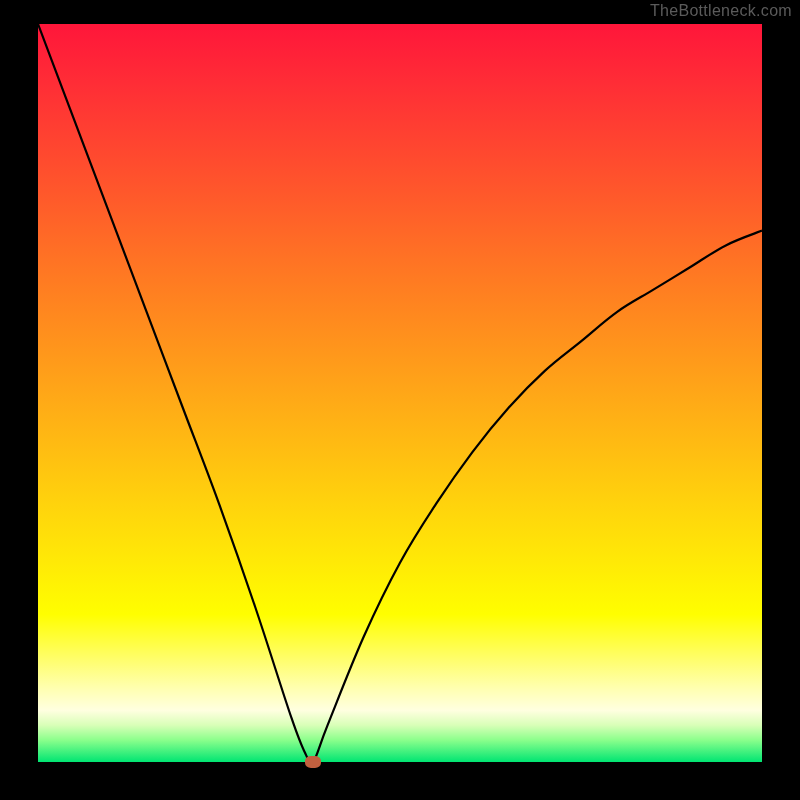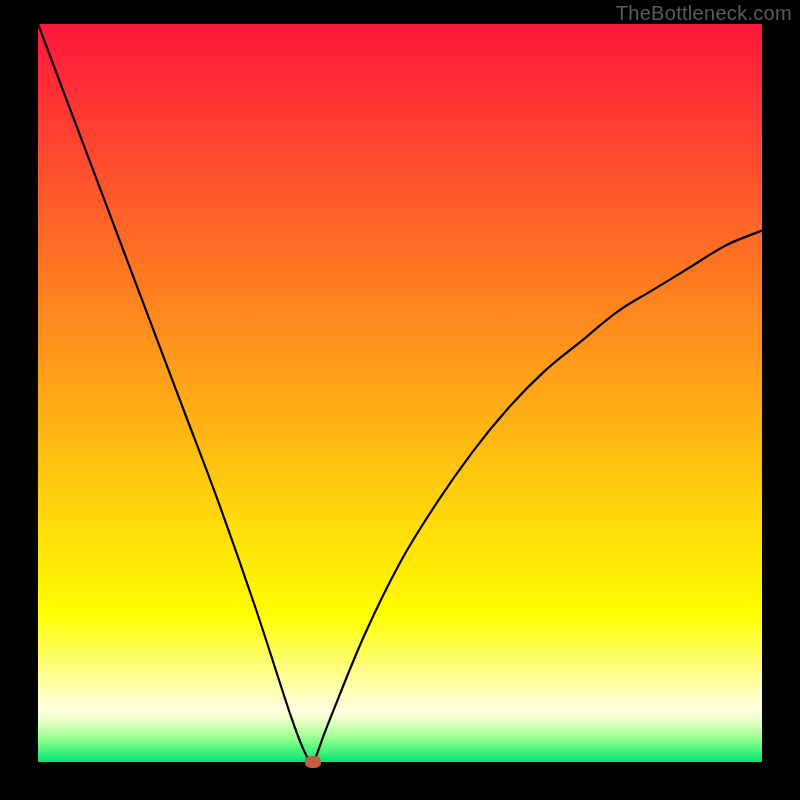--- a/index.html
+++ b/index.html
@@ -40,21 +40,21 @@
       #ffffe0 93%,
       #d9ffb8 95%,
       #8cff8c 97%,
       #00e572 100%
     );
   }
   .watermark {
     position: absolute;
     top: 2px;
     right: 8px;
-    font-size: 20px;
+    font-size: 16px;
     font-weight: 500;
     color: #5b5b5b;
     letter-spacing: 0.3px;
     z-index: 50;
   }
   svg.curve {
     position: absolute;
     left: 0;
     top: 0;
     width: 724px;

